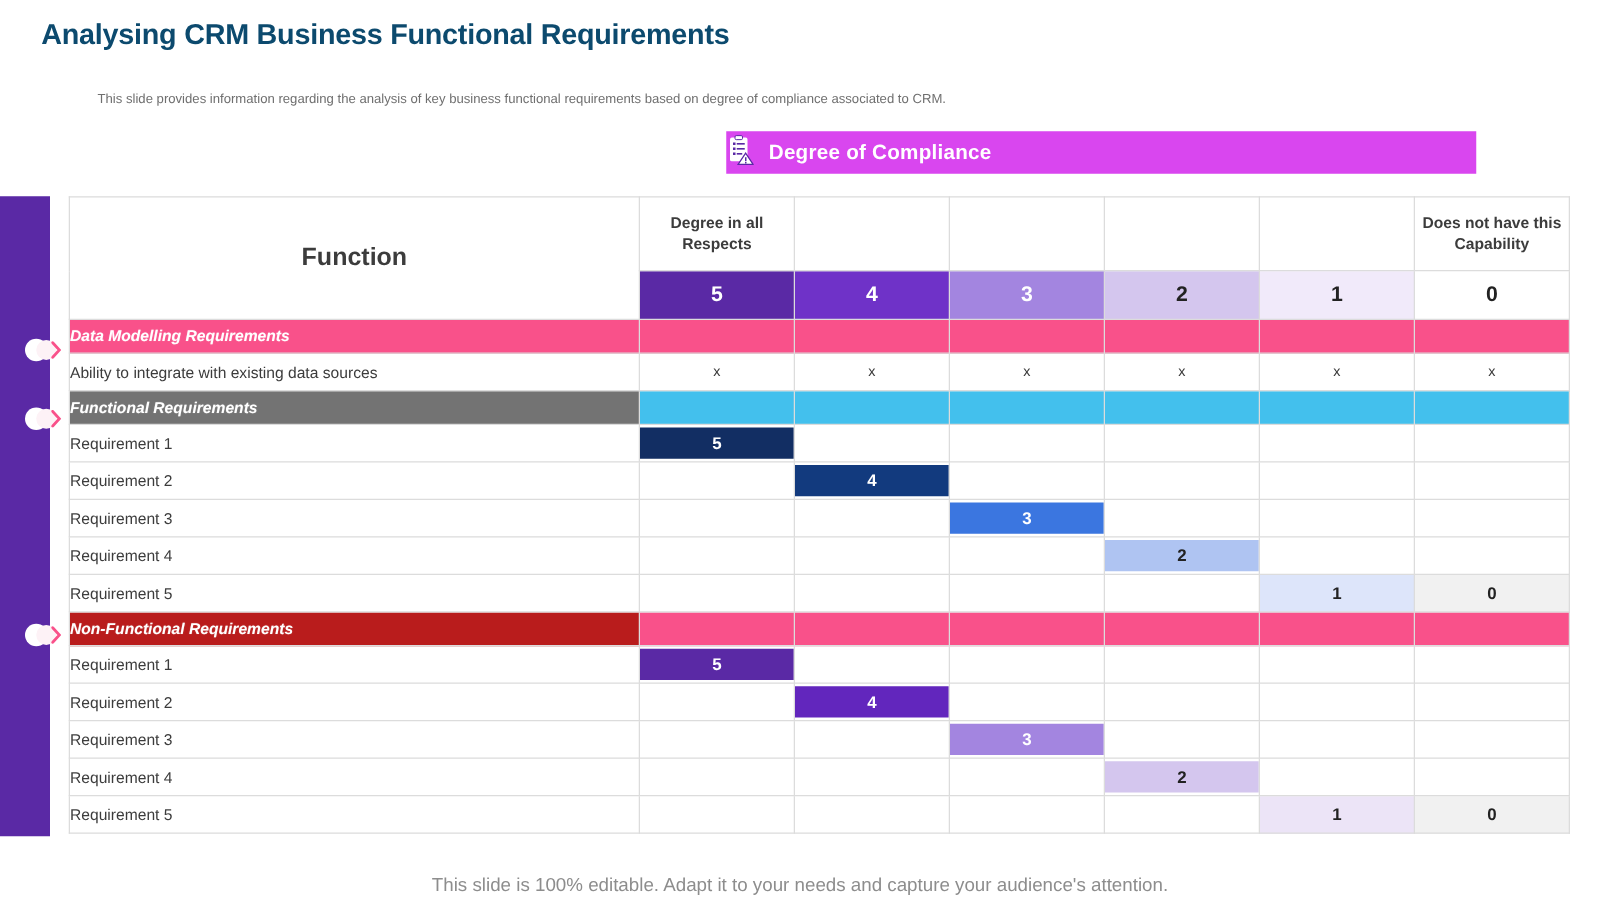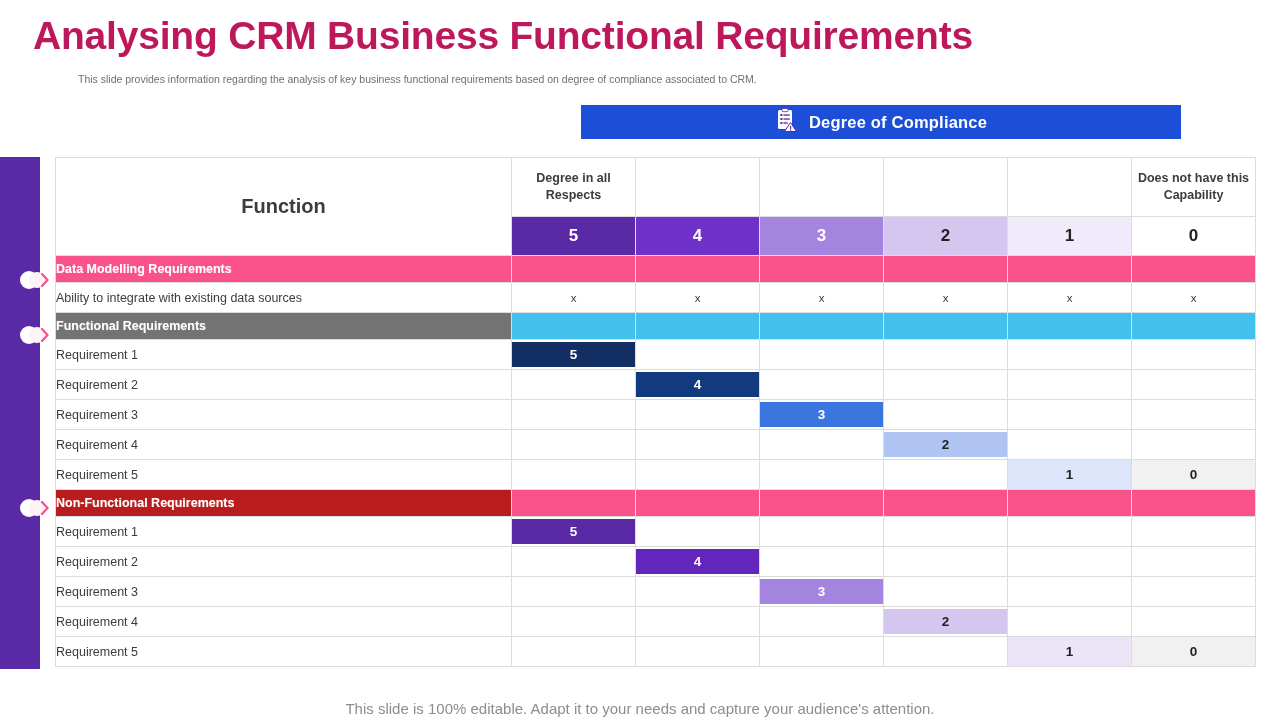--- a/index.html
+++ b/index.html
@@ -14,23 +14,23 @@
     overflow: hidden;
     font-family: "Liberation Sans", sans-serif;
     color: #3b3b3b;
   }
 
   
   #slide-title {
     position: absolute;
     left: 33px;
     top: 14px;
-    font-size: 39px;
-    font-weight: bold;
-    color: #be185d;
+    font-size: 23px;
+    font-weight: bold;
+    color: #0c4a6e;
     letter-spacing: -0.2px;
     white-space: nowrap;
   }
   #slide-subtitle {
     position: absolute;
     left: 34px;
     top: 73px;
     font-size: 10.5px;
     color: #6f6f6f;
     white-space: nowrap;
@@ -81,24 +81,23 @@
     height: 14px;
   }
 
   
   #compliance-banner {
     position: absolute;
     left: 581px;
     top: 105px;
     width: 600px;
     height: 34px;
-    background: #1d4ed8;
+    background: #d946ef;
     display: flex;
     align-items: center;
-    justify-content: center;
     gap: 12px;
   }
   #compliance-banner .banner-label {
     font-size: 16.5px;
     font-weight: bold;
     color: #ffffff;
     letter-spacing: 0.2px;
   }
 
   
@@ -138,20 +137,21 @@
   .th-scale {
     text-align: center;
     font-size: 17px;
     font-weight: bold;
     height: 38px;
   }
 
   
   .section-row td {
     height: 26px;
+    font-style: italic;
   }
   .section-label {
     font-size: 12.5px;
     font-weight: bold;
     color: #ffffff;
     padding-left: 8px;
     text-shadow: 0 0 1px rgba(255,255,255,0.35);
   }
 
   

